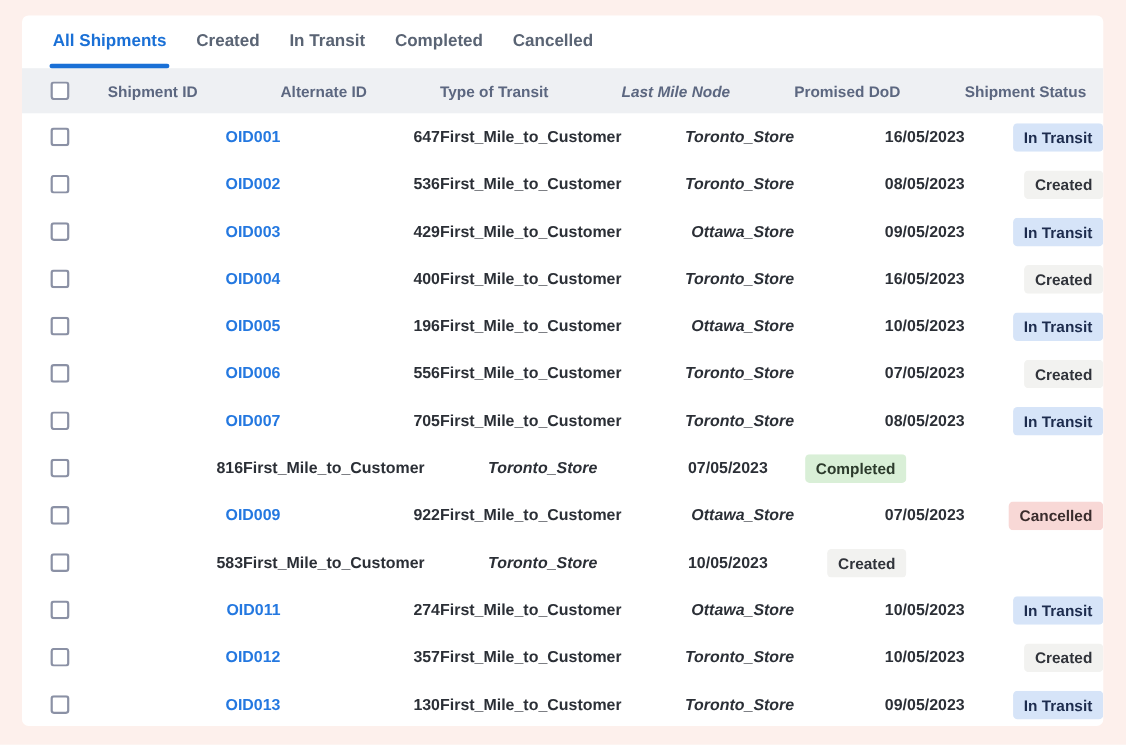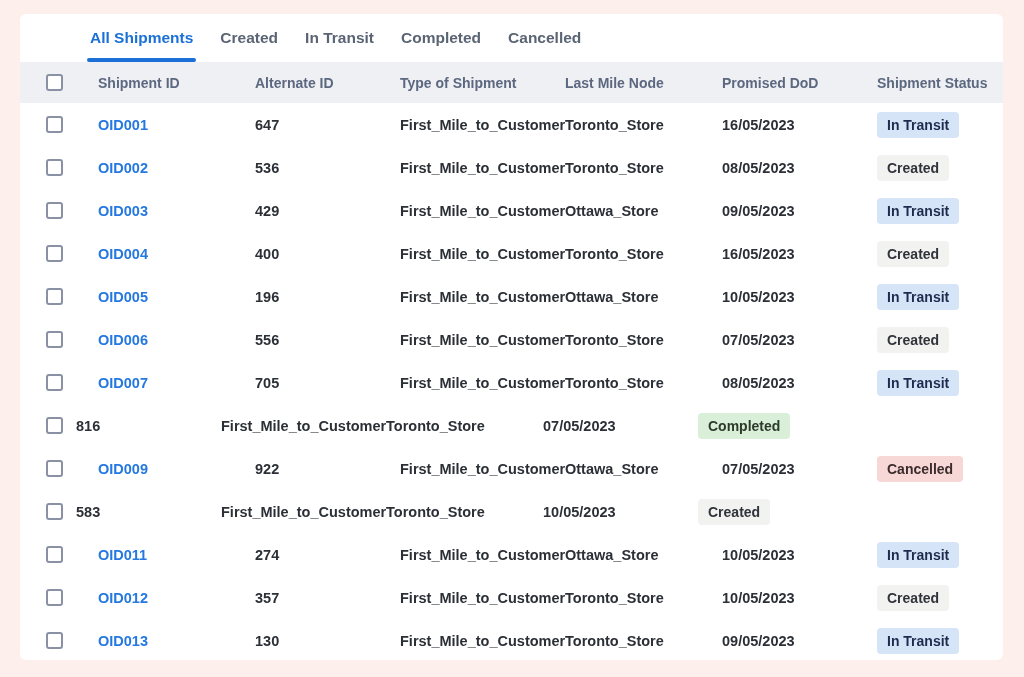--- a/index.html
+++ b/index.html
@@ -29,21 +29,21 @@
     position:relative;
     font-size:15.5px;
     font-weight:700;
     color:#5a6474;
     height:48px;
     display:flex;
     align-items:center;
     cursor:pointer;
     white-space:nowrap;
   }
-  .tab.active{color:#1a70d6;margin-left:42px;}
+  .tab.active{color:#1a70d6;}
   .tab.active::after{
     content:"";
     position:absolute;left:-3px;right:-3px;bottom:0;
     height:4px;border-radius:3px;
     background:#1a70d6;
   }
   
   .thead{
     height:41px;
     background:#eef0f3;
@@ -53,27 +53,28 @@
     font-weight:700;
     color:#5c6780;
   }
   .row{
     height:43px;
     display:flex;
     align-items:center;
     font-size:14.5px;
     font-weight:600;
     color:#2b2f36;
+    text-align:right;
   }
   .col{box-sizing:border-box;display:block;white-space:nowrap;overflow:hidden;}
   .c-check{width:56px;display:flex;align-items:center;padding-left:26px;}
   .c2{width:179px;padding-left:22px;}
   .c3{width:145px;}
   .c4{width:165px;}
-  .c5{width:157px;}
+  .c5{width:157px;font-style:italic;}
   .c6{width:155px;}
   .c7{width:126px;}
   .checkbox{
     width:17px;height:17px;
     border:2px solid #8b91a5;
     border-radius:3px;
     background:#fff;
     box-sizing:border-box;
     cursor:pointer;
     flex:0 0 auto;
@@ -104,21 +105,21 @@
     <div class="tab">Completed</div>
     <div class="tab">Cancelled</div>
   </div>
 
   <div class="thead">
     <span class="col c-check">
         <span class="checkbox"></span>
       </span>
     <span class="col c2">Shipment ID</span>
     <span class="col c3">Alternate ID</span>
-    <span class="col c4">Type of Shipment</span>
+    <span class="col c4">Type of Transit</span>
     <span class="col c5">Last Mile Node</span>
     <span class="col c6">Promised DoD</span>
     <span class="col c7">Shipment Status</span>
   </div>
 
   <div class="tbody" id="tbody">
     <div class="row">
       <span class="col c-check">
           <span class="checkbox"></span>
         </span>

